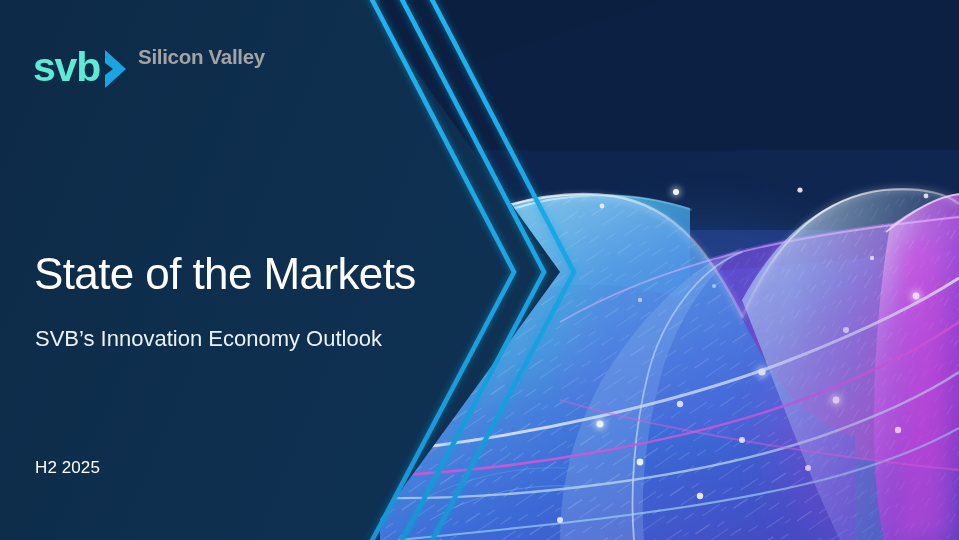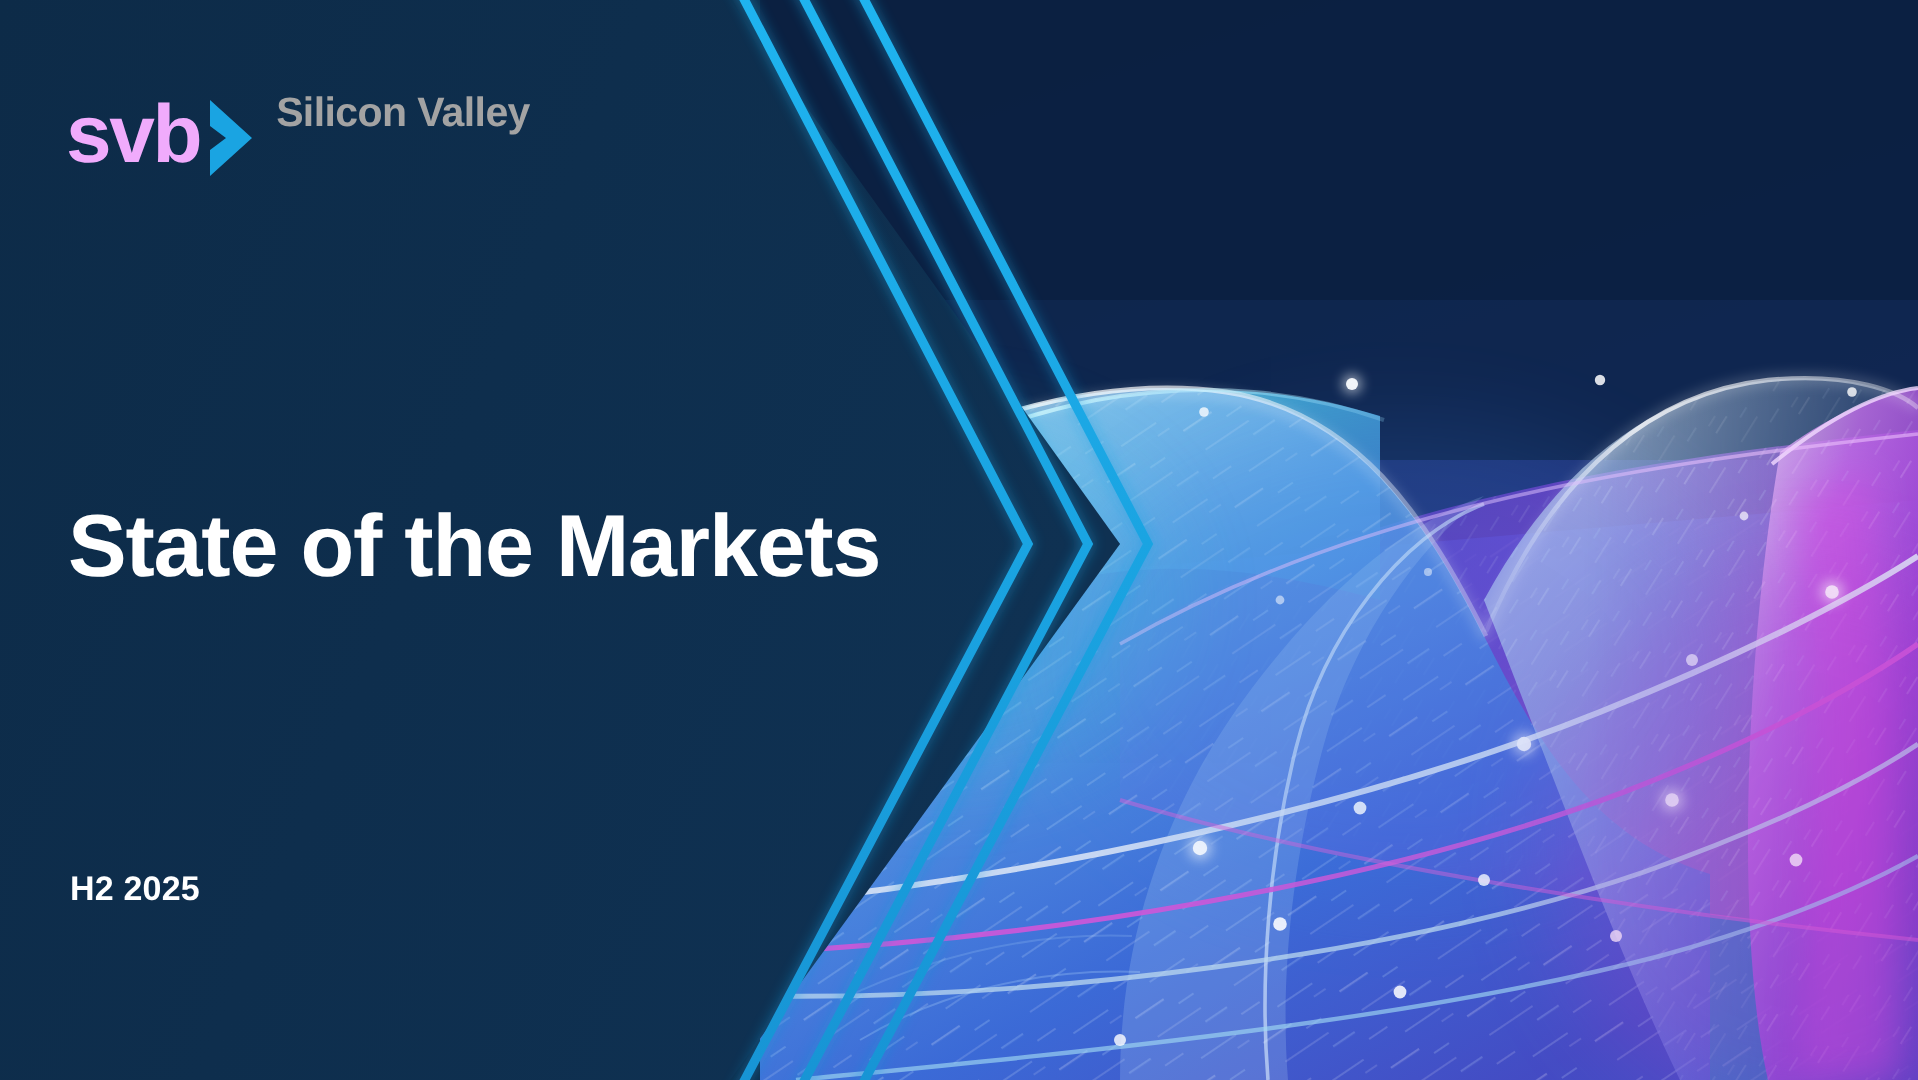--- a/index.html
+++ b/index.html
@@ -48,21 +48,21 @@
     height: 75px;
   }
   .logo-row {
     display: flex;
     align-items: flex-start;
     height: 52px;
   }
   .logo-svb {
     font-size: 41px;
     font-weight: 700;
-    color: #f0abfc;
+    color: #5eead4;
     letter-spacing: -1.2px;
     line-height: 46px;
     margin-top: 2px;
   }
   .logo-chevron {
     width: 26px;
     height: 40px;
     margin-left: 2px;
     margin-top: 7px;
     flex: none;
@@ -84,43 +84,43 @@
     letter-spacing: -0.1px;
   }
 
   
   .headline {
     position: absolute;
     left: 34px;
     top: 248px;
     color: #ffffff;
     font-size: 44px;
-    font-weight: 700;
+    font-weight: 400;
     letter-spacing: -0.6px;
     line-height: 52px;
     white-space: nowrap;
   }
   .subhead {
     position: absolute;
     left: 35px;
     top: 324px;
     color: #eaf2f8;
     font-size: 22px;
     font-weight: 400;
     letter-spacing: 0px;
     line-height: 30px;
     white-space: nowrap;
   }
   .datestamp {
     position: absolute;
     left: 35px;
-    top: 434px;
+    top: 457px;
     color: #ffffff;
     font-size: 17px;
-    font-weight: 700;
+    font-weight: 400;
     letter-spacing: 0.1px;
     line-height: 22px;
     white-space: nowrap;
   }
 </style>
 </head>
 <body>
 
 <div id="slide">
 
@@ -389,15 +389,16 @@
       <svg class="logo-chevron" viewBox="0 0 26 40" aria-hidden="true">
         <path d="M3,1 L24,20 L3,39 L3,26 L11,20 L3,14 Z" fill="#1aa4e2"></path>
       </svg>
       <div class="logo-words">
         <div>Silicon Valley</div>
       </div>
     </div>
   </div>
 
   <div class="headline">State of the Markets</div>
+  <div class="subhead">SVB’s Innovation Economy Outlook</div>
   <div class="datestamp">H2 2025</div>
 
 </div>
 
 </body></html>

